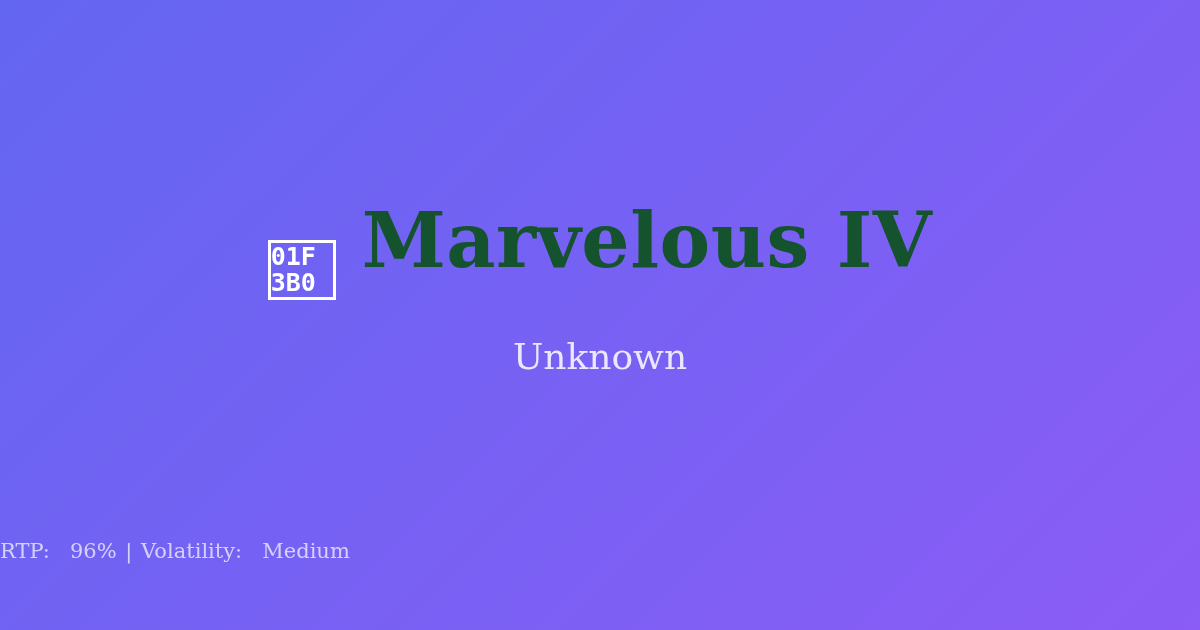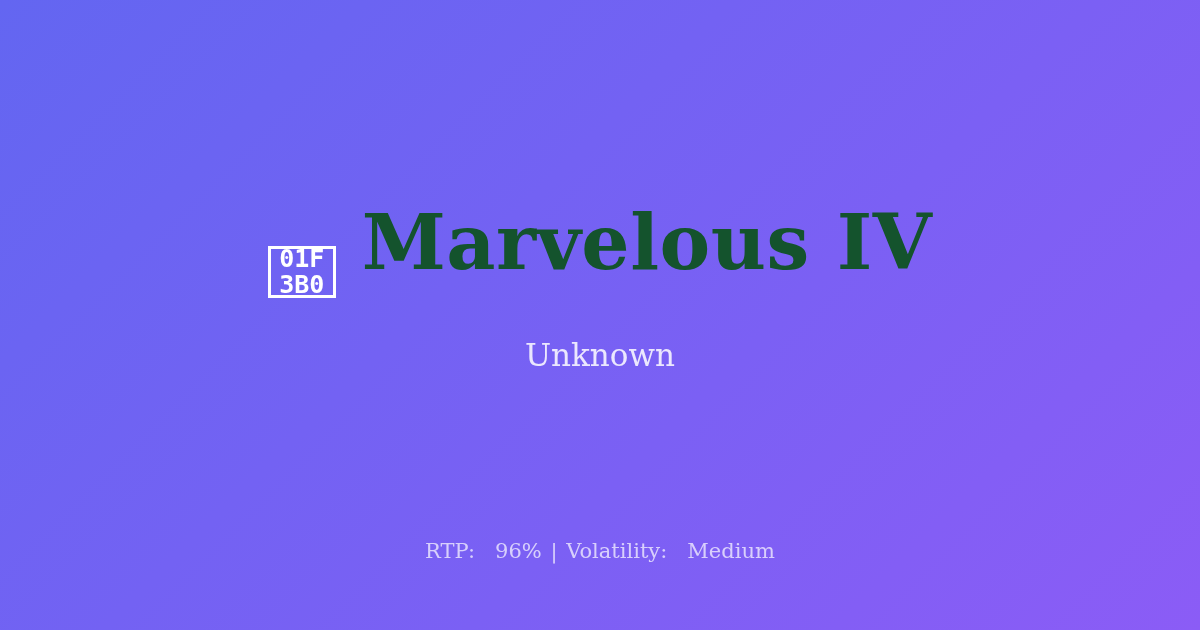--- a/index.html
+++ b/index.html
@@ -41,24 +41,23 @@
     flex-direction: row;
     align-items: baseline;
     justify-content: center;
     white-space: nowrap;
   }
 
   
   .tofu-icon {
     display: inline-flex;
     flex-direction: column;
-    align-items: center;
     justify-content: center;
     width: 68px;
-    height: 52px;
+    height: 60px;
     border: 3px solid #ffffff;
     font-family: "DejaVu Sans Mono", "Liberation Mono", monospace;
     font-weight: 700;
     font-size: 25px;
     line-height: 26px;
     letter-spacing: 0px;
     color: #ffffff;
     position: relative;
     top: -2px;
     flex: 0 0 auto;
@@ -72,34 +71,33 @@
     font-weight: 700;
     font-size: 76px;
     line-height: 82px;
     color: #14532d;
     letter-spacing: 0.5px;
   }
 
   .game-subtitle {
     font-family: "DejaVu Serif", "Liberation Serif", serif;
     font-weight: 400;
-    font-size: 31px;
+    font-size: 36px;
     line-height: 42px;
     color: rgba(255, 255, 255, 0.85);
     margin-top: 34px;
     text-align: center;
   }
 
   
   .meta-footer {
     position: absolute;
     left: 0;
     right: 0;
     bottom: 66px;
-    text-align: center;
     font-family: "DejaVu Serif", "Liberation Serif", serif;
     font-weight: 400;
     font-size: 21px;
     line-height: 26px;
     color: rgba(255, 255, 255, 0.70);
   }
   .meta-sep { padding: 0 2px; }
 </style>
 </head>
 <body>

